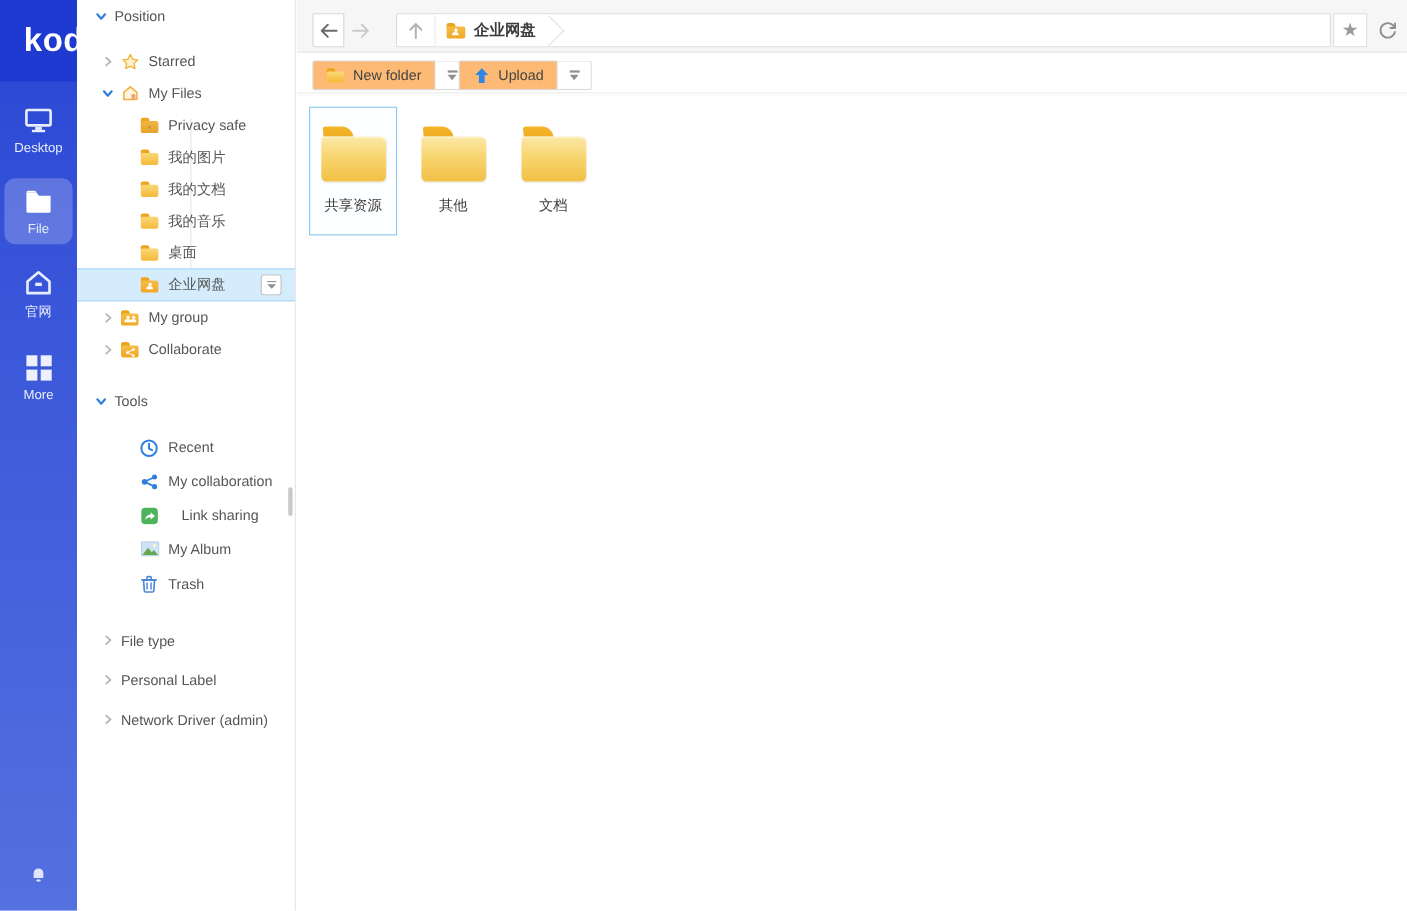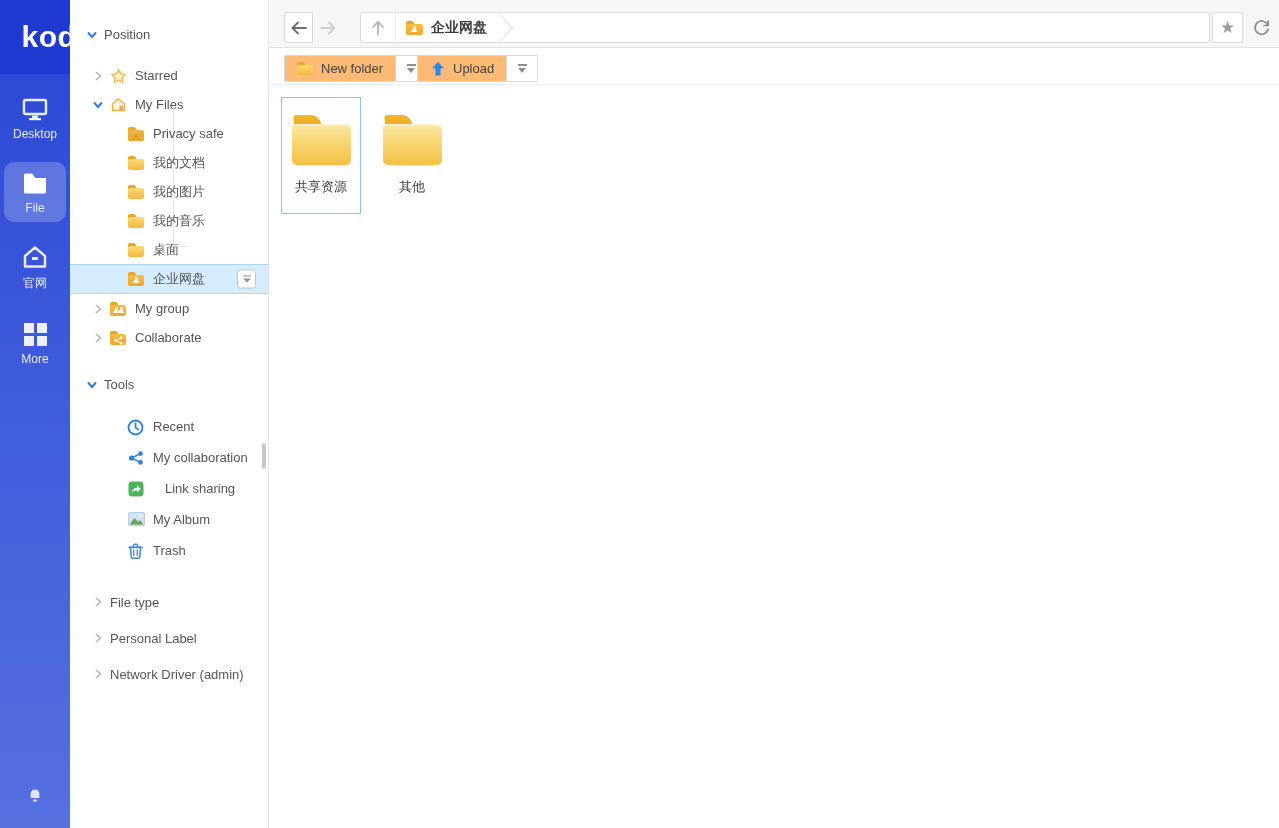--- a/index.html
+++ b/index.html
@@ -17,21 +17,21 @@
   .rail-item.active { background:rgba(255,255,255,0.22); }
   .rail-item .ric { height:26px; display:flex; align-items:center; justify-content:center; }
   .rail-item .rlabel { margin-top:5px; font-size:12px; color:#e8edfd; }
   .more-grid { display:grid; grid-template-columns:10px 10px; grid-template-rows:10px 10px; gap:3px; }
   .more-grid span { background:#eef1fd; }
   .rail-bell { position:absolute; left:0; right:0; bottom:24px; display:flex; justify-content:center; }
 
   
   .sidebar { position:absolute; left:70px; top:0; bottom:0; width:199px; background:#fff;
     border-right:1px solid #e5e5e5; font-size:13px; color:#555; }
-  .tree { position:relative; padding-top:20px; }
+  .tree { position:relative; }
   .trow { position:relative; height:29px; display:flex; align-items:center; cursor:pointer; white-space:nowrap; }
   .trow .caret { width:12px; height:12px; flex:0 0 12px; margin-right:6px; }
   .trow .ticon { width:17px; height:16px; flex:0 0 17px; margin-right:8px; position:relative; }
   .trow .tlabel { color:#555; }
   .ind0 { padding-left:16px; }
   .ind1 { padding-left:22px; }
   .ind2 { padding-left:58px; }
   .section-label { color:#666; }
   .trow.selected { background:#d5ecfd; border-top:1px solid #abd8f8; border-bottom:1px solid #abd8f8; height:30px; }
   .row-drop { position:absolute; right:12px; top:50%; transform:translateY(-50%);
@@ -227,31 +227,31 @@
         <span class="tlabel">Privacy safe</span>
       </div>
 
       <div class="trow ind2">
         <span class="ticon">
           <span class="sf">
               <span class="sf-tab"></span>
               <span class="sf-body"></span>
             </span>
         </span>
+        <span class="tlabel">我的图片</span>
+      </div>
+
+      <div class="trow ind2">
+        <span class="ticon">
+          <span class="sf">
+              <span class="sf-tab"></span>
+              <span class="sf-body"></span>
+            </span>
+        </span>
         <span class="tlabel">我的文档</span>
-      </div>
-
-      <div class="trow ind2">
-        <span class="ticon">
-          <span class="sf">
-              <span class="sf-tab"></span>
-              <span class="sf-body"></span>
-            </span>
-        </span>
-        <span class="tlabel">我的图片</span>
       </div>
 
       <div class="trow ind2">
         <span class="ticon">
           <span class="sf">
               <span class="sf-tab"></span>
               <span class="sf-body"></span>
             </span>
         </span>
         <span class="tlabel">我的音乐</span>
@@ -513,18 +513,25 @@
         </div>
 
         <div class="file-item">
           <span class="folder-lg">
               <span class="tab"></span>
               <span class="bodyp"></span>
             </span>
           <span class="fname">其他</span>
         </div>
 
+        <div class="file-item">
+          <span class="folder-lg">
+              <span class="tab"></span>
+              <span class="bodyp"></span>
+            </span>
+          <span class="fname">文档</span>
+        </div>
 
       </div>
     </div>
   </div>
 
 </div>
 
 </body></html>

